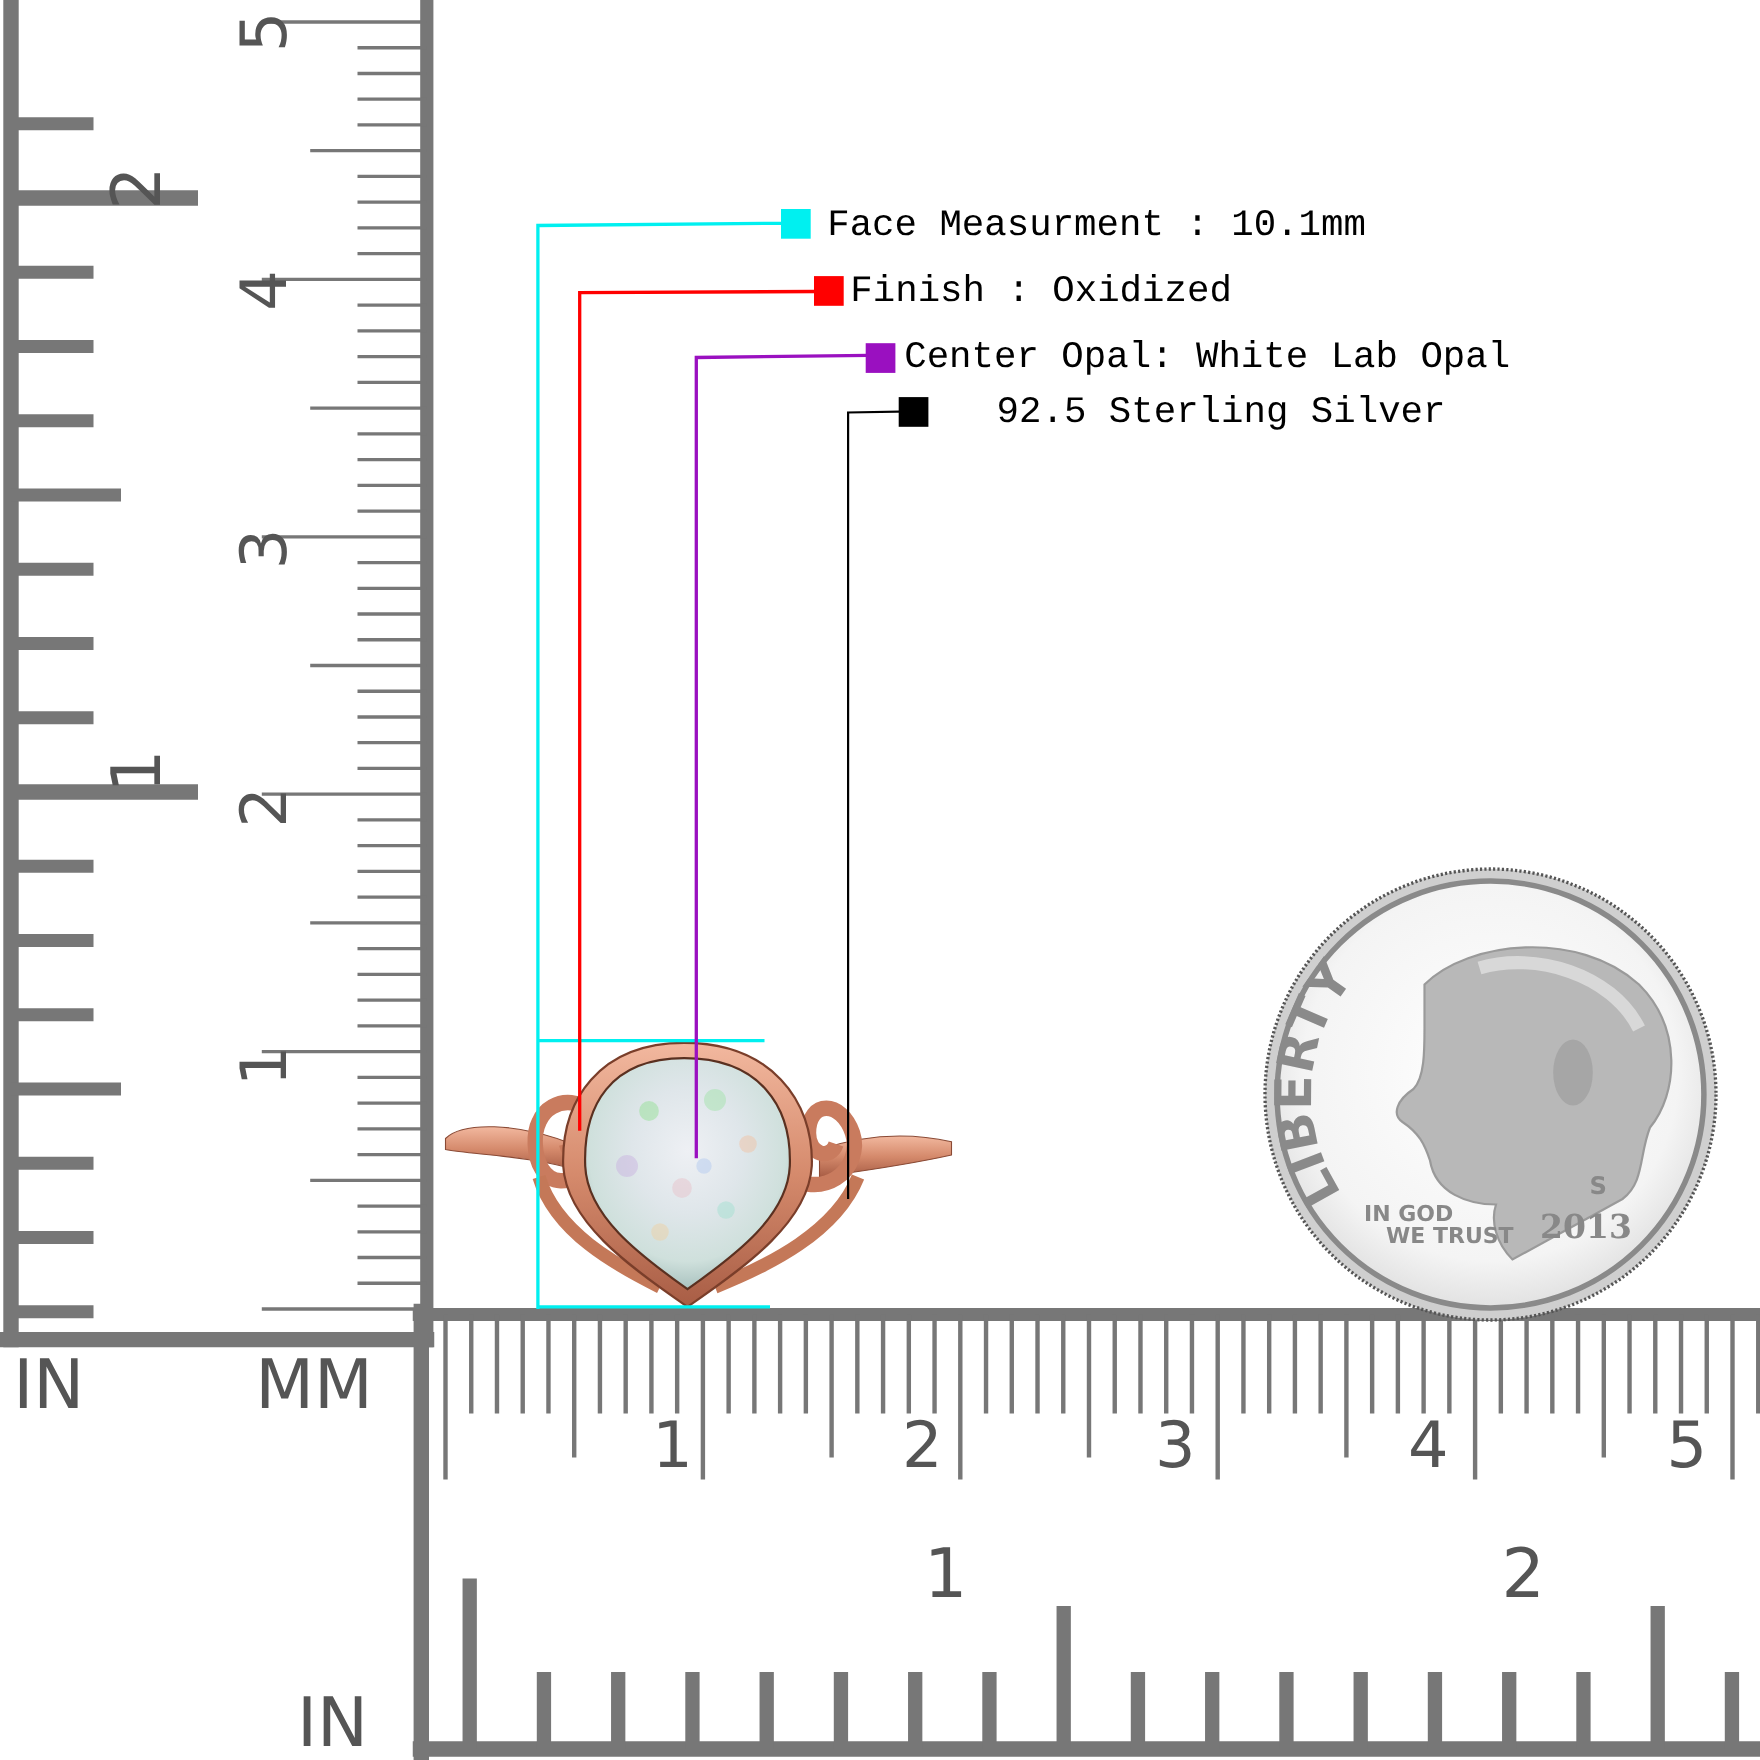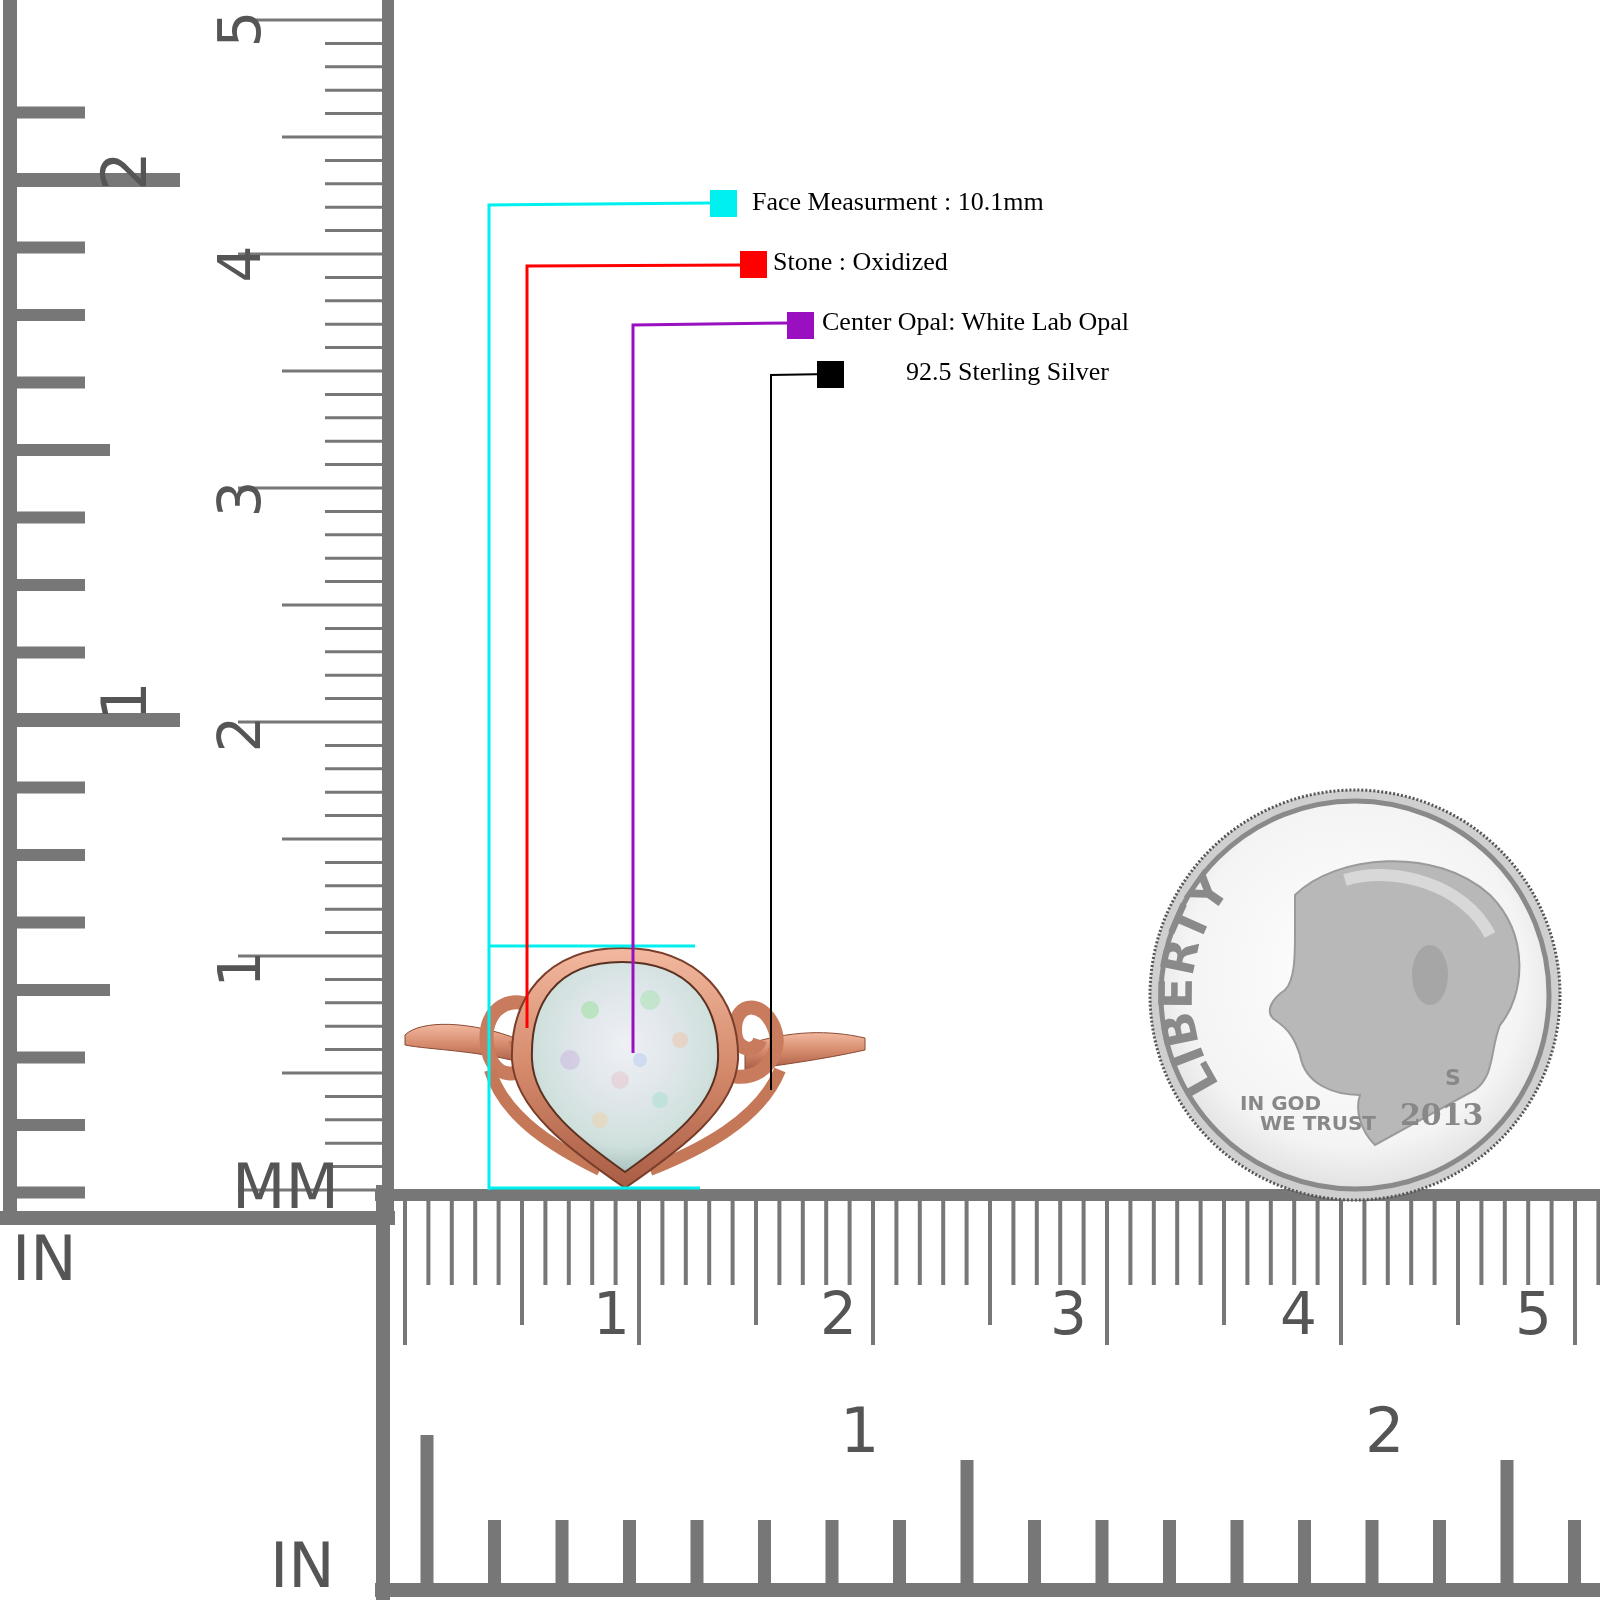--- a/index.html
+++ b/index.html
@@ -1,19 +1,19 @@
 <!DOCTYPE html>
 <html><head>
 <meta charset="utf-8">
 <style>
   html, body { margin:0; padding:0; background:#ffffff; }
   body { width:1600px; height:1600px; position:relative; overflow:hidden; font-family:"Liberation Sans", sans-serif; }
   .abs { position:absolute; }
   svg.layer { position:absolute; left:0; top:0; }
-  .label { position:absolute; font-family:Liberation Serif, serif; font-size:26px; color:#000; white-space:nowrap; line-height:1; }
+  .label { position:absolute; font-family:Liberation Mono, monospace; font-size:34px; color:#000; white-space:nowrap; line-height:1; }
   .unit { position:absolute; font-family:"DejaVu Sans", sans-serif; color:#555; font-size:62px; line-height:1; }
   .marker { position:absolute; width:27px; height:27px; }
 </style>
 </head>
 <body>
 
 <div class="abs" style="left:0;top:0;width:395px;height:1225px;">
   <svg class="layer" width="395" height="1225" id="left-ruler-svg">
       <line x1="10" y1="0" x2="10" y2="1225" stroke="#777777" stroke-width="14"></line>
       <line x1="388" y1="0" x2="388" y2="1225" stroke="#777777" stroke-width="12"></line>
@@ -90,21 +90,21 @@
   <div class="unit" style="left:105px;top:670px;transform:rotate(-90deg);">1</div>
   <div class="unit" style="left:105px;top:140px;transform:rotate(-90deg);">2</div>
   <div class="unit" style="left:222px;top:940px;transform:rotate(-90deg);font-size:58px;">1</div>
   <div class="unit" style="left:222px;top:705px;transform:rotate(-90deg);font-size:58px;">2</div>
   <div class="unit" style="left:222px;top:470px;transform:rotate(-90deg);font-size:58px;">3</div>
   <div class="unit" style="left:222px;top:235px;transform:rotate(-90deg);font-size:58px;">4</div>
   <div class="unit" style="left:222px;top:0px;transform:rotate(-90deg);font-size:58px;">5</div>
 </div>
 
 <div class="unit" style="left:12px;top:1228px;">IN</div>
-<div class="unit" style="left:232px;top:1156px;text-align:right;">MM</div>
+<div class="unit" style="left:232px;top:1228px;text-align:right;">MM</div>
 <div class="unit" style="left:270px;top:1535px;">IN</div>
 
 <div class="abs" style="left:375px;top:1185px;width:1225px;height:415px;">
   <svg class="layer" width="1225" height="415" id="bottom-ruler-svg">
       <line x1="0" y1="10" x2="1225" y2="10" stroke="#777777" stroke-width="12"></line>
       <line x1="8" y1="0" x2="8" y2="415" stroke="#777777" stroke-width="14"></line>
       <line x1="0" y1="405" x2="1225" y2="405" stroke="#777777" stroke-width="14"></line>
       <line x1="30" y1="10" x2="30" y2="160" stroke="#777777" stroke-width="4"></line>
       <line x1="53.4" y1="10" x2="53.4" y2="100" stroke="#777777" stroke-width="4"></line>
       <line x1="76.8" y1="10" x2="76.8" y2="100" stroke="#777777" stroke-width="4"></line>
@@ -238,21 +238,21 @@
 
   <polyline points="830,374 771,375 771,1090" fill="none" stroke="#000000" stroke-width="2"></polyline>
 </svg>
 
 <div class="marker" style="left:710px;top:190px;background:#00f0f0;"></div>
 <div class="marker" style="left:740px;top:251px;background:#ff0000;"></div>
 <div class="marker" style="left:787px;top:312px;background:#9a10c0;"></div>
 <div class="marker" style="left:817px;top:361px;background:#000000;"></div>
 
 <div class="label" style="left:752px;top:189px;">Face Measurment : 10.1mm</div>
-<div class="label" style="left:773px;top:249px;">Stone : Oxidized</div>
+<div class="label" style="left:773px;top:249px;">Finish : Oxidized</div>
 <div class="label" style="left:822px;top:309px;">Center Opal: White Lab Opal</div>
 <div class="label" style="left:906px;top:359px;">92.5 Sterling Silver</div>
 
 <div class="abs" style="left:1145px;top:785px;width:420px;height:420px;">
   <svg width="420" height="420" viewBox="0 0 420 420">
     <defs>
       <radialGradient id="coinface" cx="50%" cy="45%" r="55%">
         <stop offset="0%" stop-color="#ffffff"></stop>
         <stop offset="80%" stop-color="#f4f4f4"></stop>
         <stop offset="100%" stop-color="#e2e2e2"></stop>

